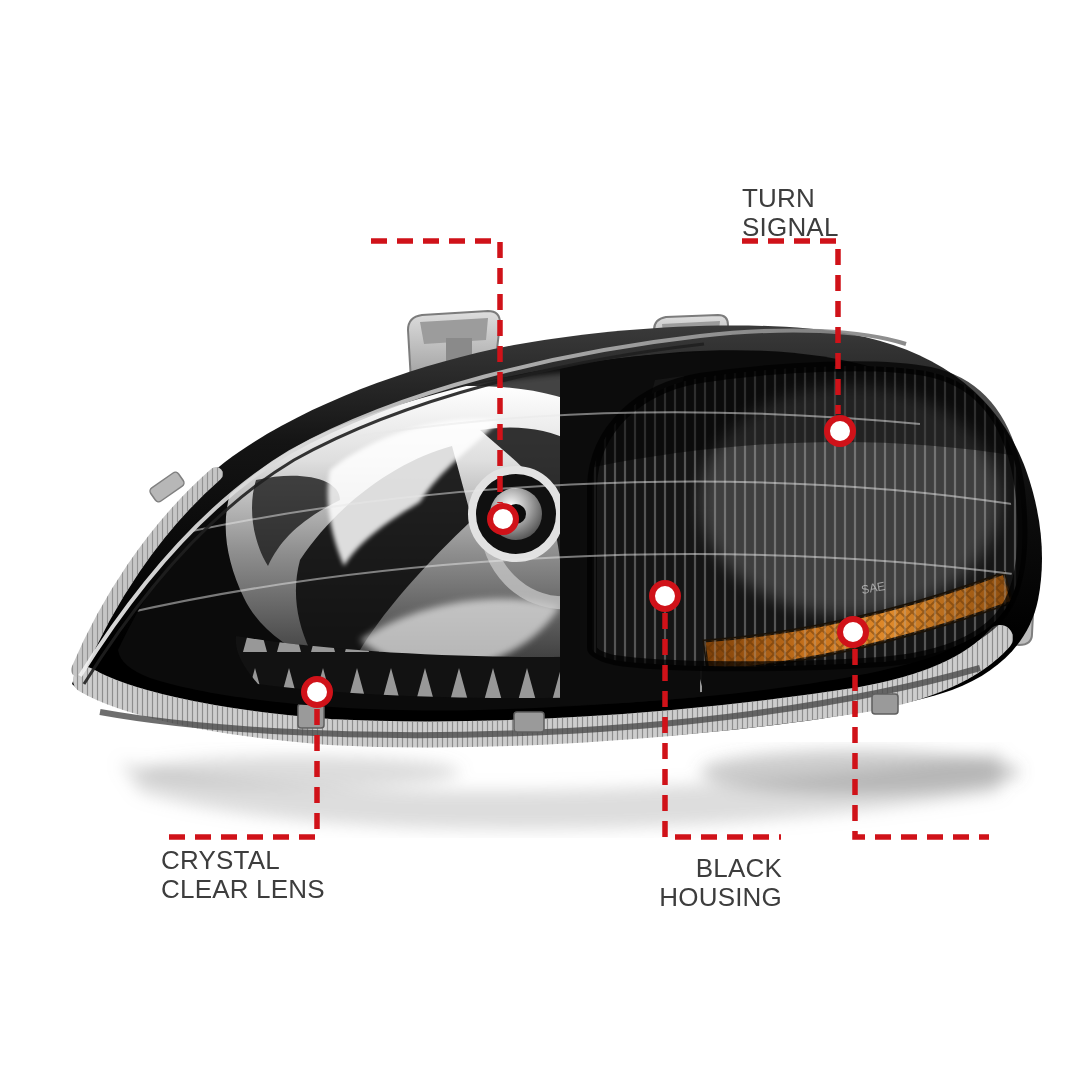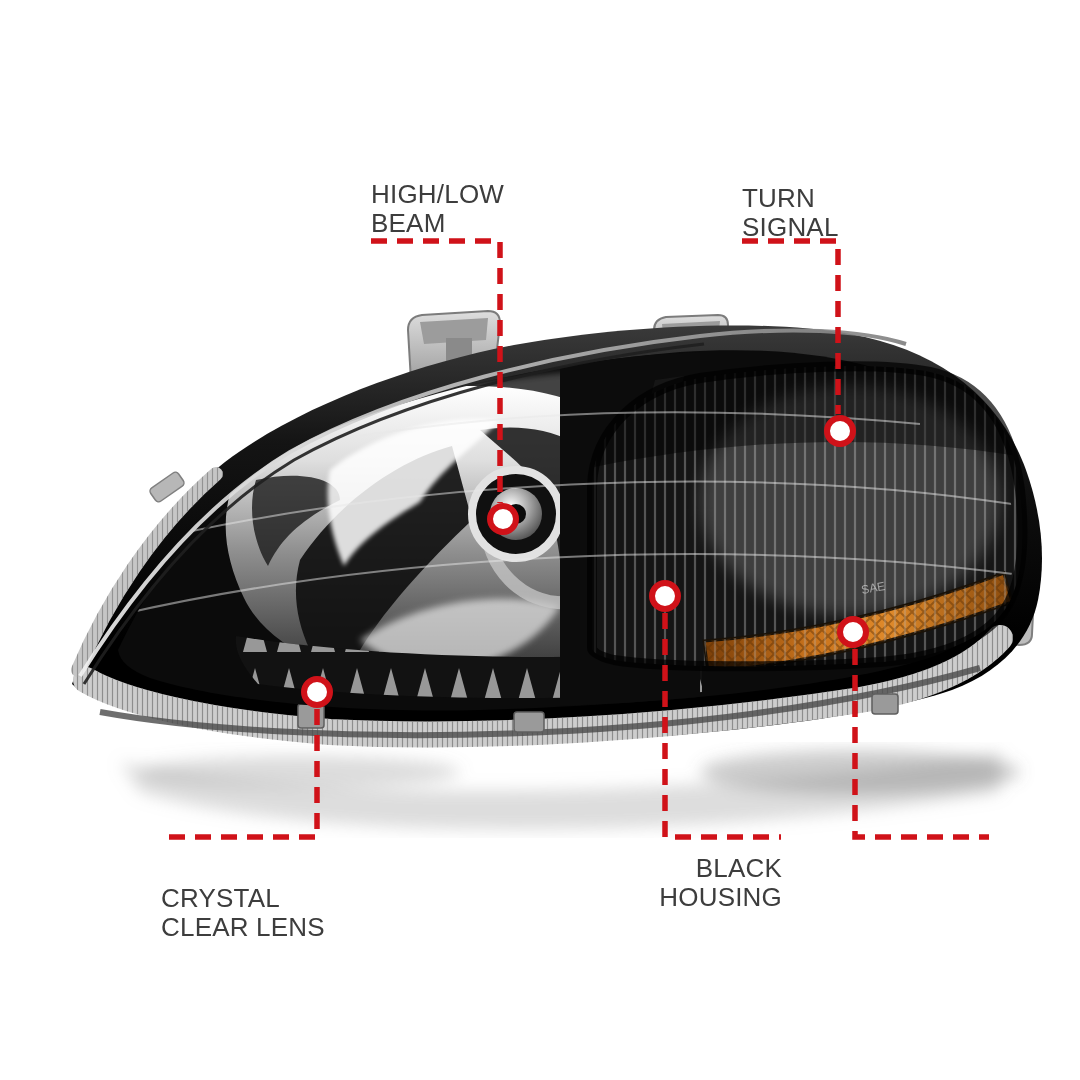--- a/index.html
+++ b/index.html
@@ -195,31 +195,27 @@
     </g>
     <g fill="#ffffff" stroke="#d01219" stroke-width="6">
       <circle cx="503" cy="519" r="13"></circle>
       <circle cx="840" cy="431" r="13"></circle>
       <circle cx="317" cy="692" r="13"></circle>
       <circle cx="665" cy="596" r="13"></circle>
       <circle cx="853" cy="632" r="13"></circle>
     </g>
   </svg>
 
-  <div class="callout-label" style="left:371px;top:180px;">
-    <span class="line">HIGH/LOW</span>
-    <span class="line">BEAM</span>
-  </div>
 
   <div class="callout-label" style="left:742px;top:184px;">
     <span class="line">TURN</span>
     <span class="line">SIGNAL</span>
   </div>
 
-  <div class="callout-label" style="left:161px;top:846px;margin-top:38px;">
+  <div class="callout-label" style="left:161px;top:846px;">
     <span class="line">CRYSTAL</span>
     <span class="line">CLEAR LENS</span>
   </div>
 
   <div class="callout-label align-right" style="right:298px;top:846px;">
     <span class="line">BLACK</span>
     <span class="line">HOUSING</span>
   </div>
 
 

